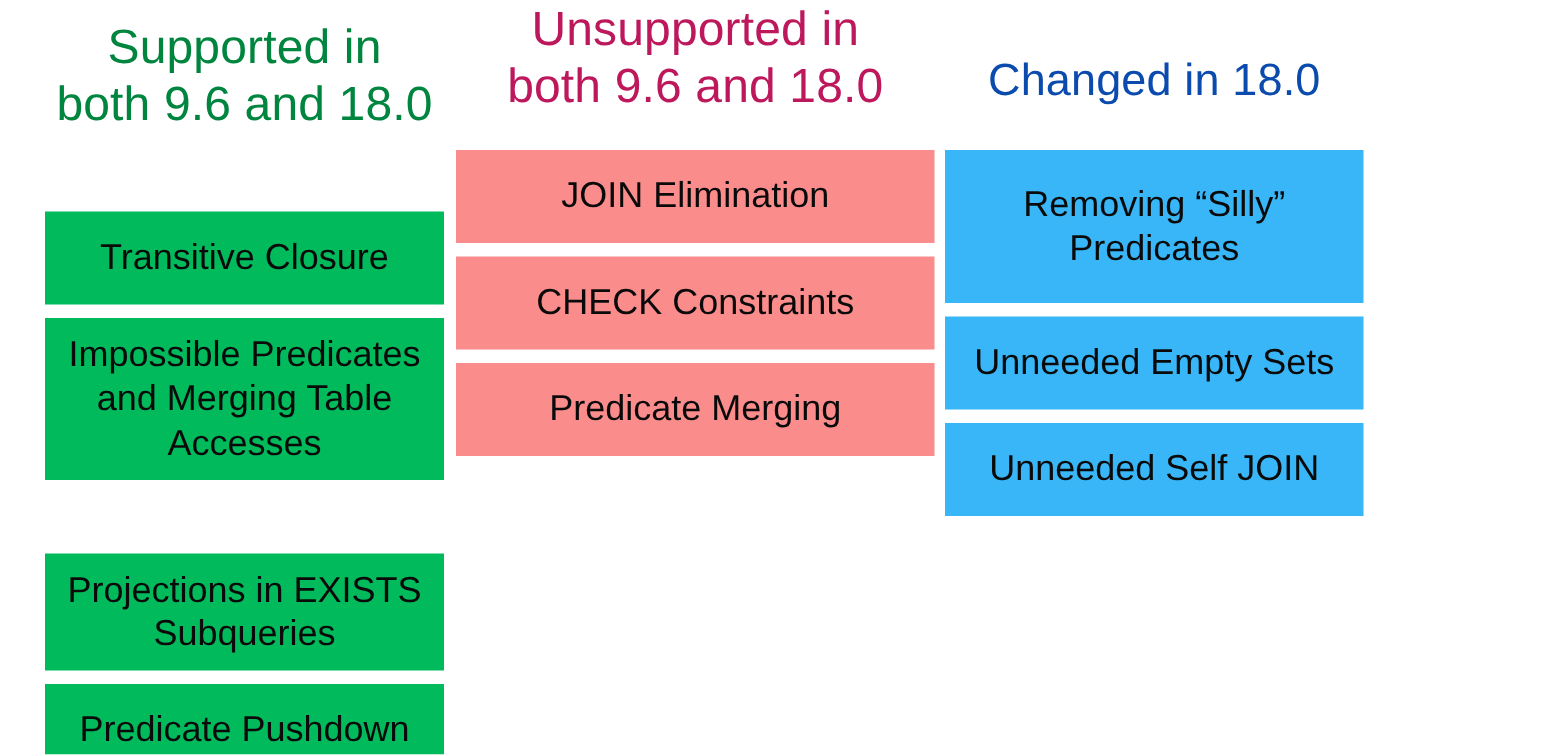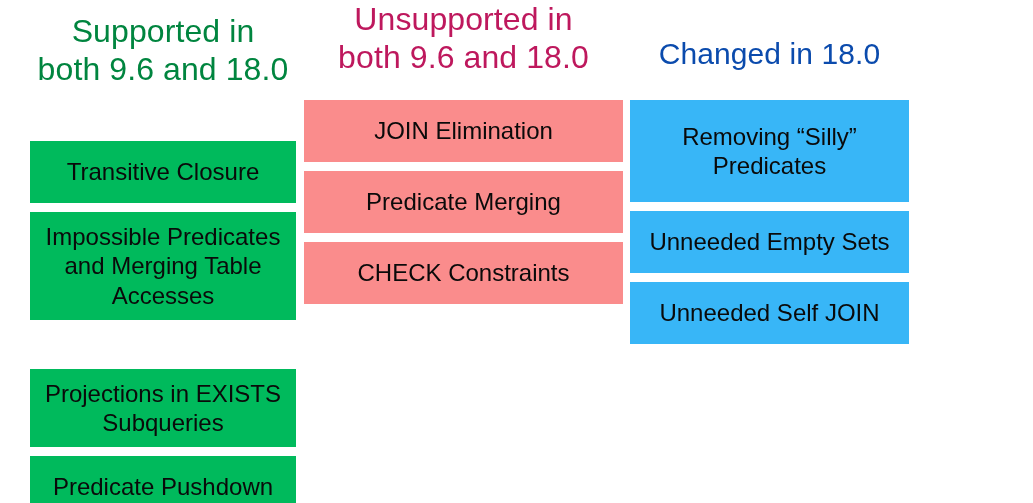--- a/index.html
+++ b/index.html
@@ -129,22 +129,22 @@
         <div class="item green h3">Projections in EXISTS Subqueries</div>
         <div class="item green h1">Predicate Pushdown</div>
       </div>
     </div>
 
     <div class="column col-unsupported">
       <div class="col-header h-unsupported">Unsupported in
 both 9.6 and 18.0</div>
       <div class="item-list">
         <div class="item red h1">JOIN Elimination</div>
+        <div class="item red h1">CHECK Constraints</div>
         <div class="item red h1">Predicate Merging</div>
-        <div class="item red h1">CHECK Constraints</div>
       </div>
     </div>
 
     <div class="column col-changed">
       <div class="col-header h-changed">Changed in 18.0</div>
       <div class="item-list">
         <div class="item blue h-tall">Removing “Silly” Predicates</div>
         <div class="item blue h1">Unneeded Empty Sets</div>
         <div class="item blue h1">Unneeded Self JOIN</div>
       </div>

